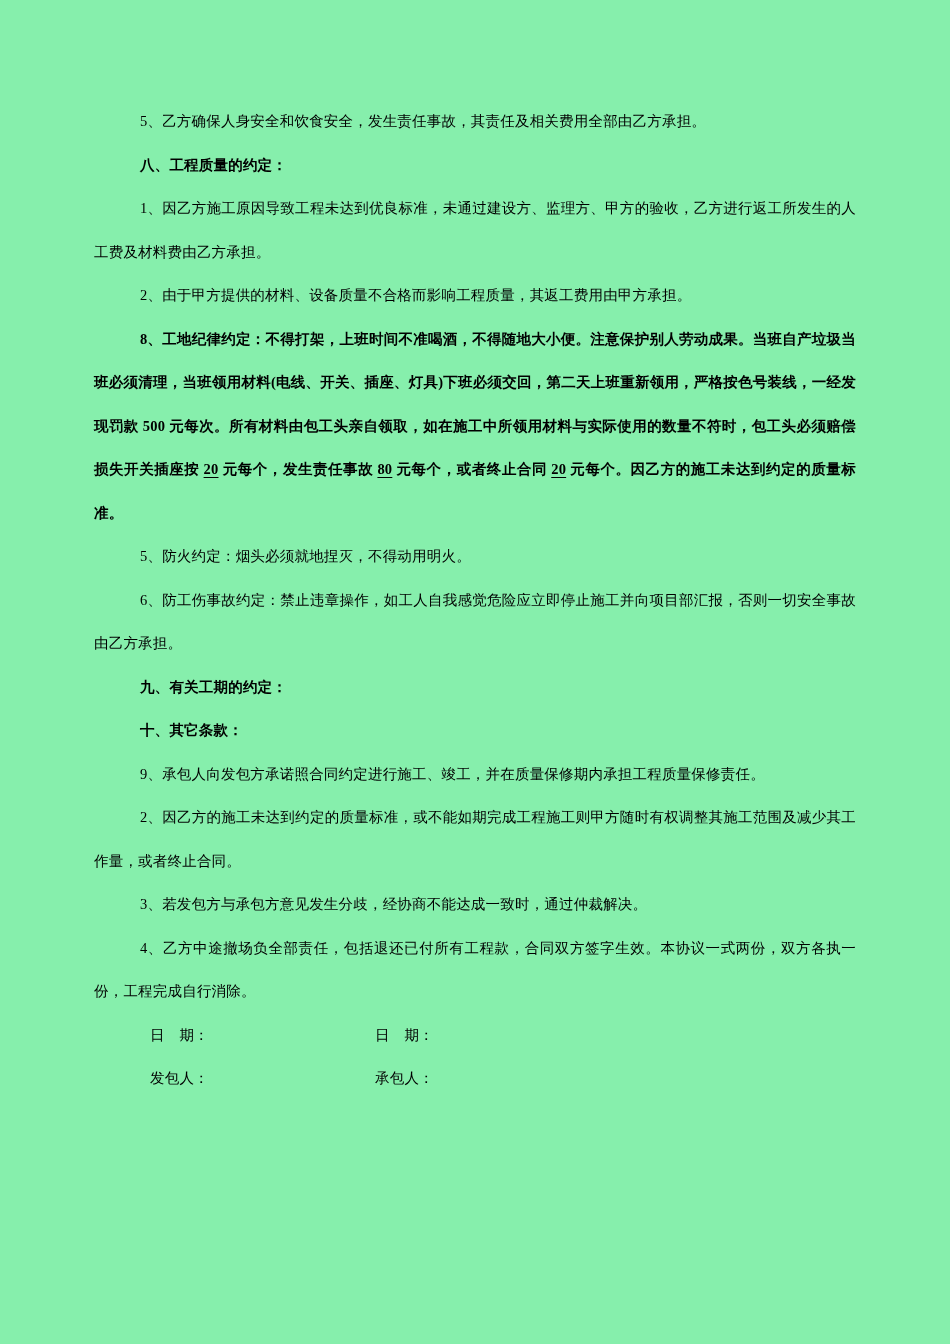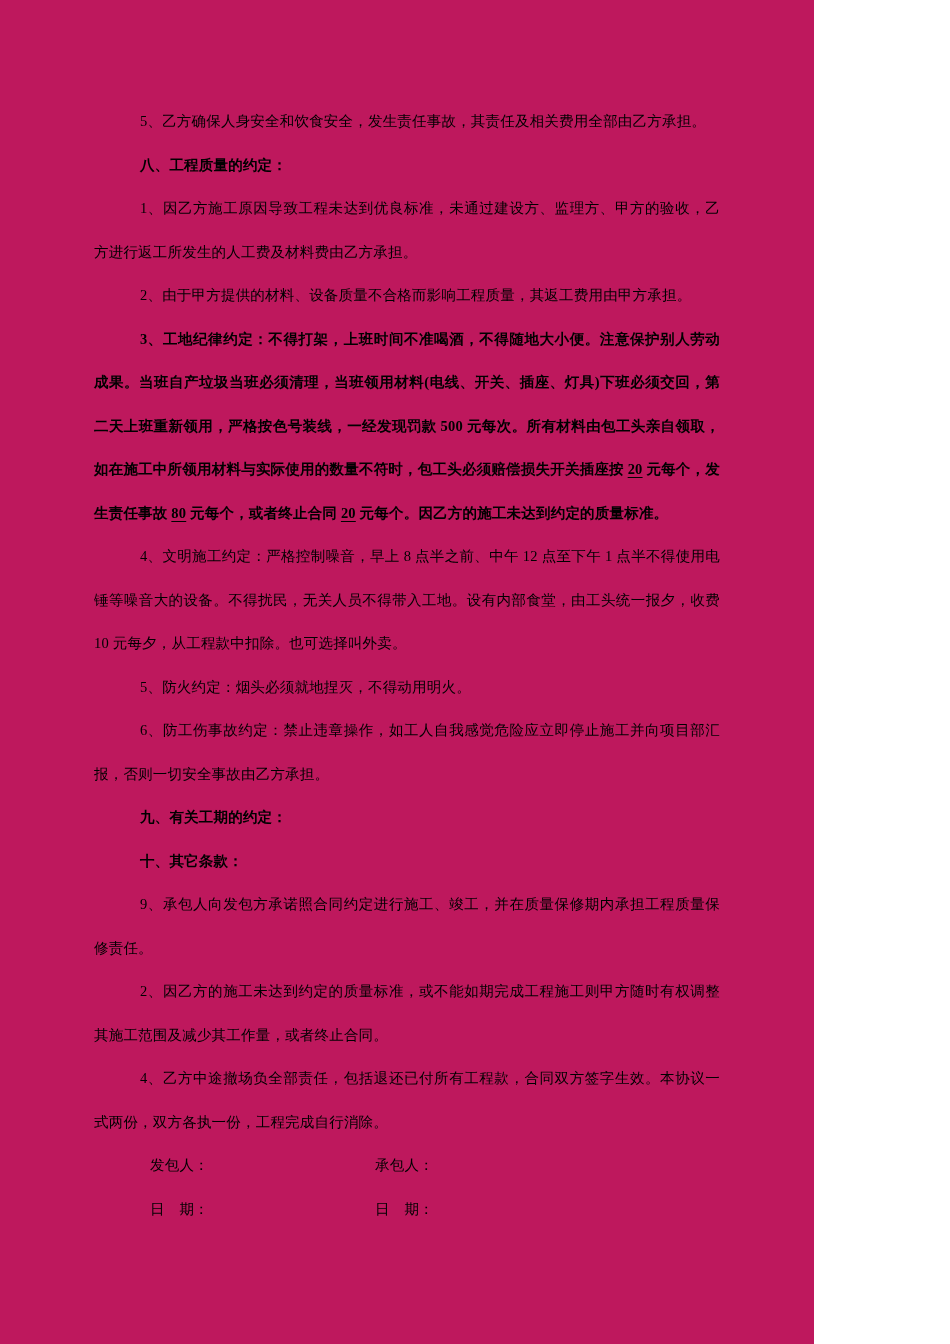--- a/index.html
+++ b/index.html
@@ -9,24 +9,24 @@
   }
   body {
     width: 950px;
     height: 1344px;
     overflow: hidden;
     color: #000000;
     font-family: "Liberation Serif", "DejaVu Serif", serif;
   }
   .page {
     box-sizing: border-box;
-    width: 814px;
+    width: 950px;
     height: 1344px;
     padding: 100px 94px 20px 94px;
-    background: #be185d;
+    background: #86efac;
   }
   .para {
     margin: 0;
     font-size: 14.5px;
     line-height: 43.5px;
     text-align: justify;
     letter-spacing: 0.2px;
     word-break: break-all;
   }
   .para.indent {
@@ -53,25 +53,25 @@
 </style>
 </head>
 <body>
 
 <div class="page">
   <div>
       <p class="para body indent"><span>5、乙方确保人身安全和饮食安全，发生责任事故，其责任及相关费用全部由乙方承担。</span></p>
       <p class="para heading indent"><span>八、工程质量的约定：</span></p>
       <p class="para body indent"><span>1、因乙方施工原因导致工程未达到优良标准，未通过建设方、监理方、甲方的验收，乙方进行返工所发生的人工费及材料费由乙方承担。</span></p>
       <p class="para body indent"><span>2、由于甲方提供的材料、设备质量不合格而影响工程质量，其返工费用由甲方承担。</span></p>
-      <p class="para bold indent"><span>3、工地纪律约定：不得打架，上班时间不准喝酒，不得随地大小便。注意保护别人劳动成果。当班自产垃圾当班必须清理，当班领用材料(电线、开关、插座、灯具)下班必须交回，第二天上班重新领用，严格按色号装线，一经发现罚款 500 元每次。所有材料由包工头亲自领取，如在施工中所领用材料与实际使用的数量不符时，包工头必须赔偿损失开关插座按 </span><span class="u">20</span><span> 元每个，发生责任事故 </span><span class="u">80</span><span> 元每个，或者终止合同 </span><span class="u">20</span><span> 元每个。因乙方的施工未达到约定的质量标准。</span></p>
-      <p class="para body indent"><span>4、文明施工约定：严格控制噪音，早上 8 点半之前、中午 12 点至下午 1 点半不得使用电锤等噪音大的设备。不得扰民，无关人员不得带入工地。设有内部食堂，由工头统一报夕，收费 10 元每夕，从工程款中扣除。也可选择叫外卖。</span></p>
+      <p class="para bold indent"><span>8、工地纪律约定：不得打架，上班时间不准喝酒，不得随地大小便。注意保护别人劳动成果。当班自产垃圾当班必须清理，当班领用材料(电线、开关、插座、灯具)下班必须交回，第二天上班重新领用，严格按色号装线，一经发现罚款 500 元每次。所有材料由包工头亲自领取，如在施工中所领用材料与实际使用的数量不符时，包工头必须赔偿损失开关插座按 </span><span class="u">20</span><span> 元每个，发生责任事故 </span><span class="u">80</span><span> 元每个，或者终止合同 </span><span class="u">20</span><span> 元每个。因乙方的施工未达到约定的质量标准。</span></p>
       <p class="para body indent"><span>5、防火约定：烟头必须就地捏灭，不得动用明火。</span></p>
       <p class="para body indent"><span>6、防工伤事故约定：禁止违章操作，如工人自我感觉危险应立即停止施工并向项目部汇报，否则一切安全事故由乙方承担。</span></p>
       <p class="para heading indent"><span>九、有关工期的约定：</span></p>
       <p class="para heading indent"><span>十、其它条款：</span></p>
       <p class="para body indent"><span>9、承包人向发包方承诺照合同约定进行施工、竣工，并在质量保修期内承担工程质量保修责任。</span></p>
       <p class="para body indent"><span>2、因乙方的施工未达到约定的质量标准，或不能如期完成工程施工则甲方随时有权调整其施工范围及减少其工作量，或者终止合同。</span></p>
+      <p class="para body indent"><span>3、若发包方与承包方意见发生分歧，经协商不能达成一致时，通过仲裁解决。</span></p>
       <p class="para body indent"><span>4、乙方中途撤场负全部责任，包括退还已付所有工程款，合同双方签字生效。本协议一式两份，双方各执一份，工程完成自行消除。</span></p>
+      <p class="para signature"><span class="sig-cell">日　期：</span><span class="sig-cell">日　期：</span></p>
       <p class="para signature"><span class="sig-cell">发包人：</span><span class="sig-cell">承包人：</span></p>
-      <p class="para signature"><span class="sig-cell">日　期：</span><span class="sig-cell">日　期：</span></p>
     </div>
 </div>
 
 </body></html>

